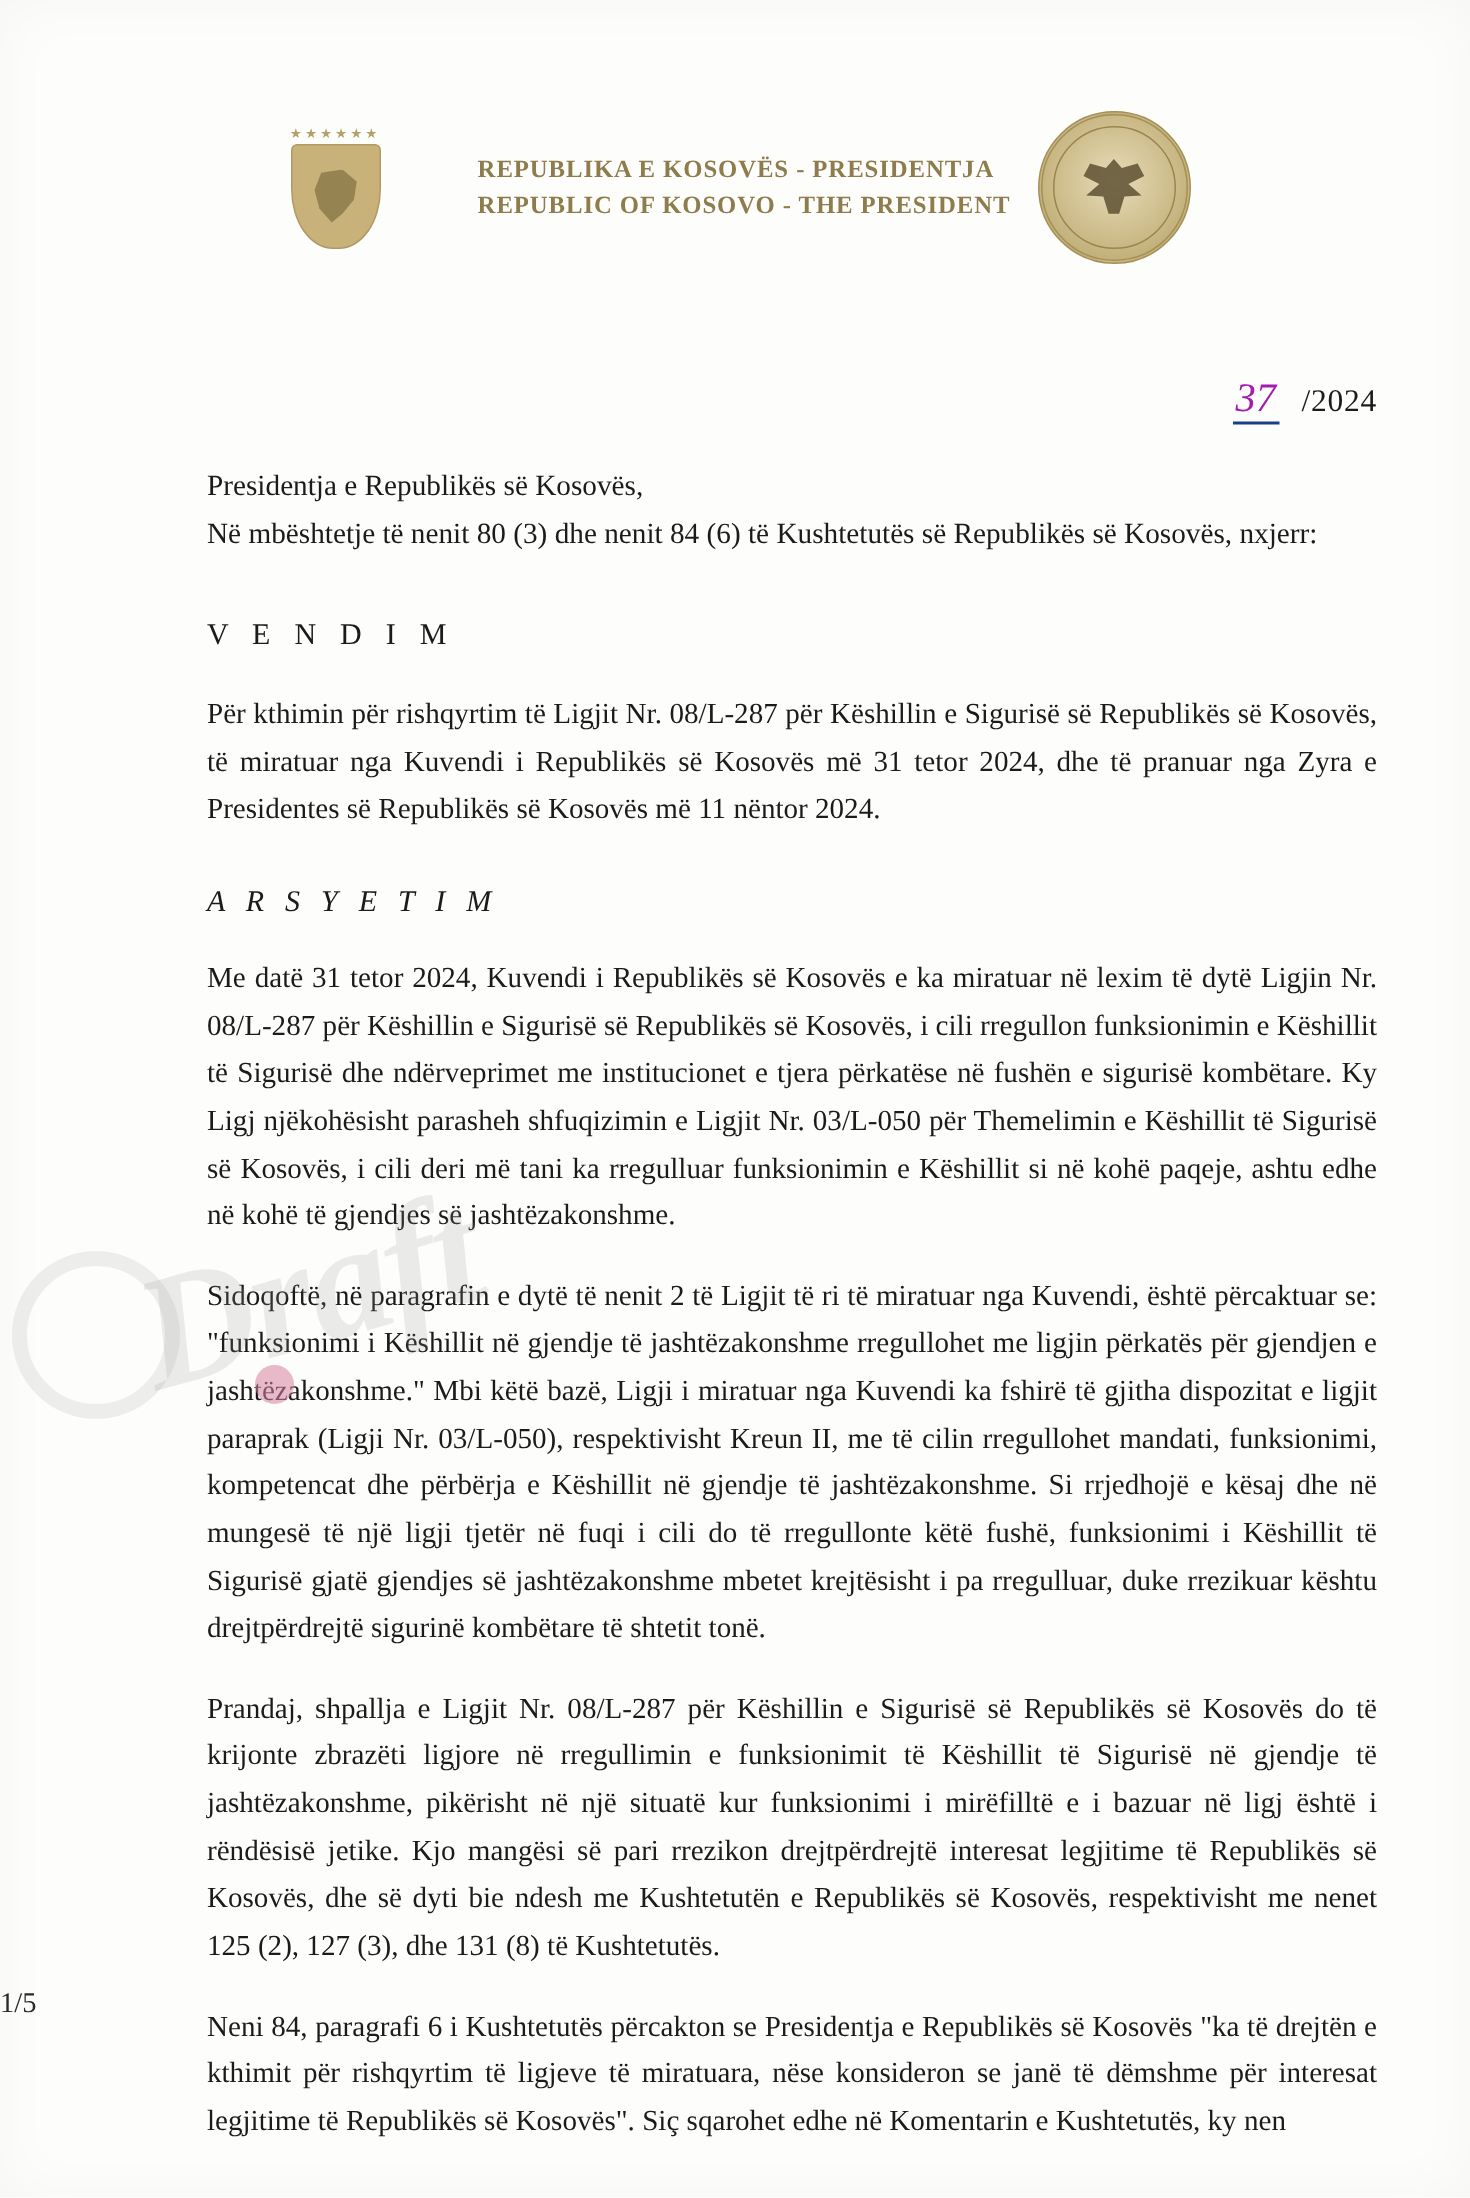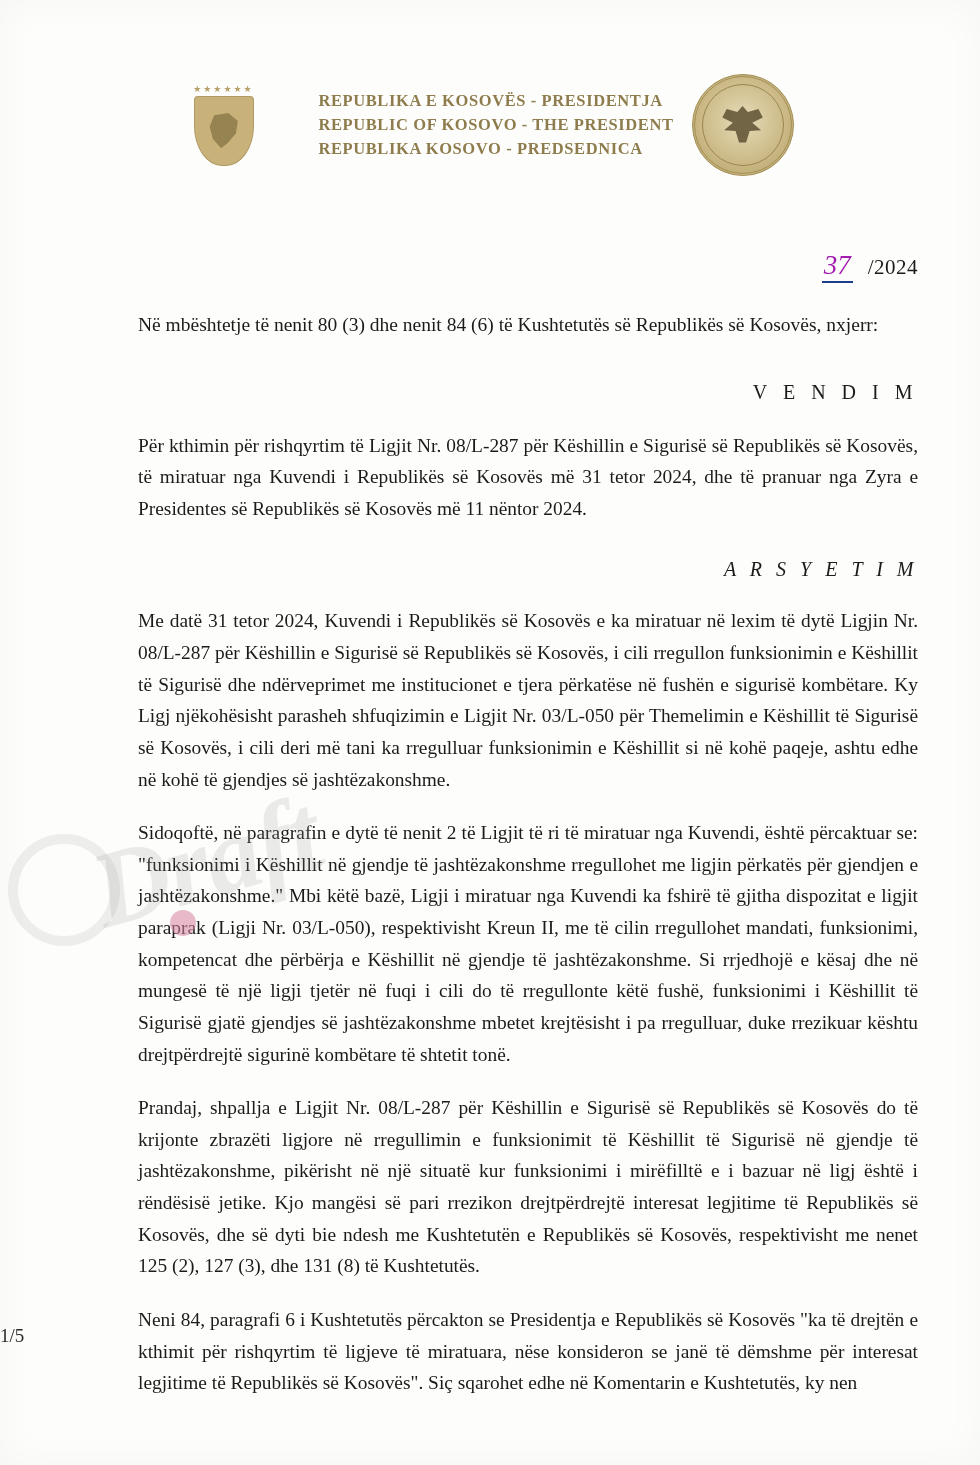--- a/index.html
+++ b/index.html
@@ -136,21 +136,21 @@
     margin: 28px 62px 0 138px;
     width: 780px;
   }
   .intro {
     font-size: 19.5px;
     line-height: 1.62;
   }
   .intro div { white-space: nowrap; }
 
   .doc-head {
-    text-align: right;
+    text-align: left;
     font-size: 20px;
     letter-spacing: 5.5px;
     margin: 40px 0 26px 0;
     font-weight: 400;
   }
   .doc-head.italic {
     font-style: italic;
     letter-spacing: 4.5px;
     margin: 34px 0 24px 0;
   }
@@ -234,36 +234,36 @@
     <div class="coat-left">
       <div class="stars">★★★★★★</div>
       <div class="shield">
         <div class="map"></div>
       </div>
     </div>
 
     <div class="titles">
       <div>REPUBLIKA E KOSOVËS - PRESIDENTJA</div>
       <div>REPUBLIC OF KOSOVO - THE PRESIDENT</div>
-      <div>REPUBLIKA KOSOVO - PREDSEDNICA</div>
     </div>
 
     <div class="coat-right">
       <div class="inner-ring"></div>
       <div class="eagle"></div>
     </div>
   </div>
 
   <div class="refline">
     <span class="refnum">37</span><span class="refyear">/2024</span>
   </div>
 
   <div class="content">
 
     <div class="intro">
+      <div>Presidentja e Republikës së Kosovës,</div>
       <div>Në mbështetje të nenit 80 (3) dhe nenit 84 (6) të Kushtetutës së Republikës së Kosovës, nxjerr:</div>
     </div>
 
     <div class="doc-head">V E N D I M</div>
 
     <p class="para">Për kthimin për rishqyrtim të Ligjit Nr. 08/L-287 për Këshillin e Sigurisë së Republikës së Kosovës, të miratuar nga Kuvendi i Republikës së Kosovës më 31 tetor 2024, dhe të pranuar nga Zyra e Presidentes së Republikës së Kosovës më 11 nëntor 2024.</p>
 
     <div class="doc-head italic">A R S Y E T I M</div>
 
     <p class="para">Me datë 31 tetor 2024, Kuvendi i Republikës së Kosovës e ka miratuar në lexim të dytë Ligjin Nr. 08/L-287 për Këshillin e Sigurisë së Republikës së Kosovës, i cili rregullon funksionimin e Këshillit të Sigurisë dhe ndërveprimet me institucionet e tjera përkatëse në fushën e sigurisë kombëtare. Ky Ligj njëkohësisht parasheh shfuqizimin e Ligjit Nr. 03/L-050 për Themelimin e Këshillit të Sigurisë së Kosovës, i cili deri më tani ka rregulluar funksionimin e Këshillit si në kohë paqeje, ashtu edhe në kohë të gjendjes së jashtëzakonshme.</p>

